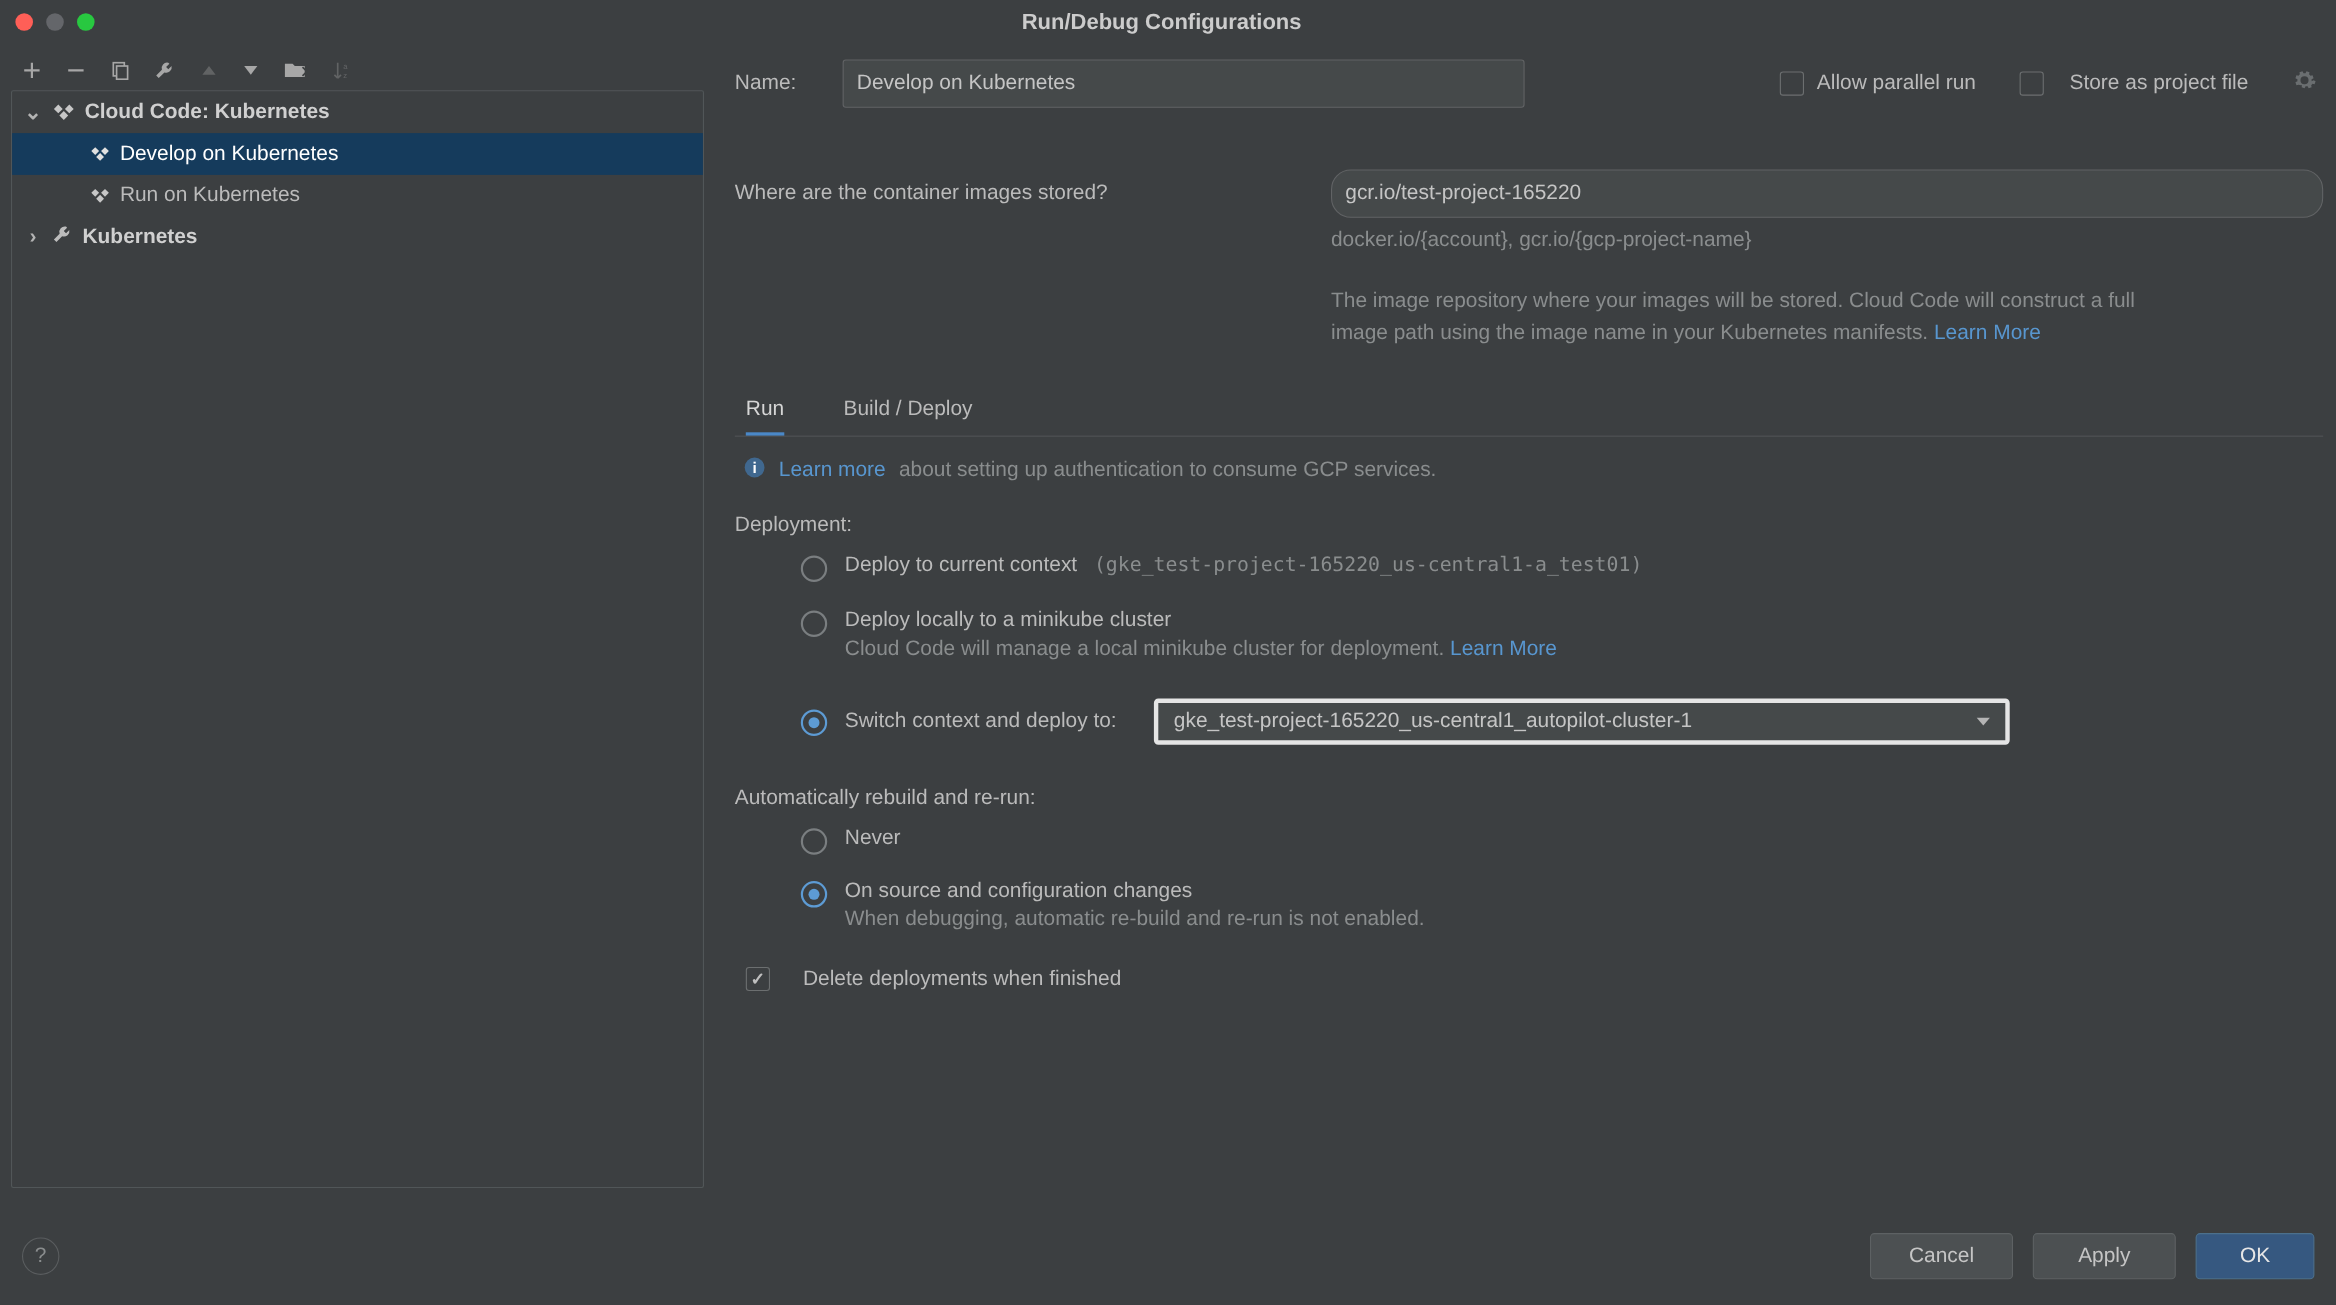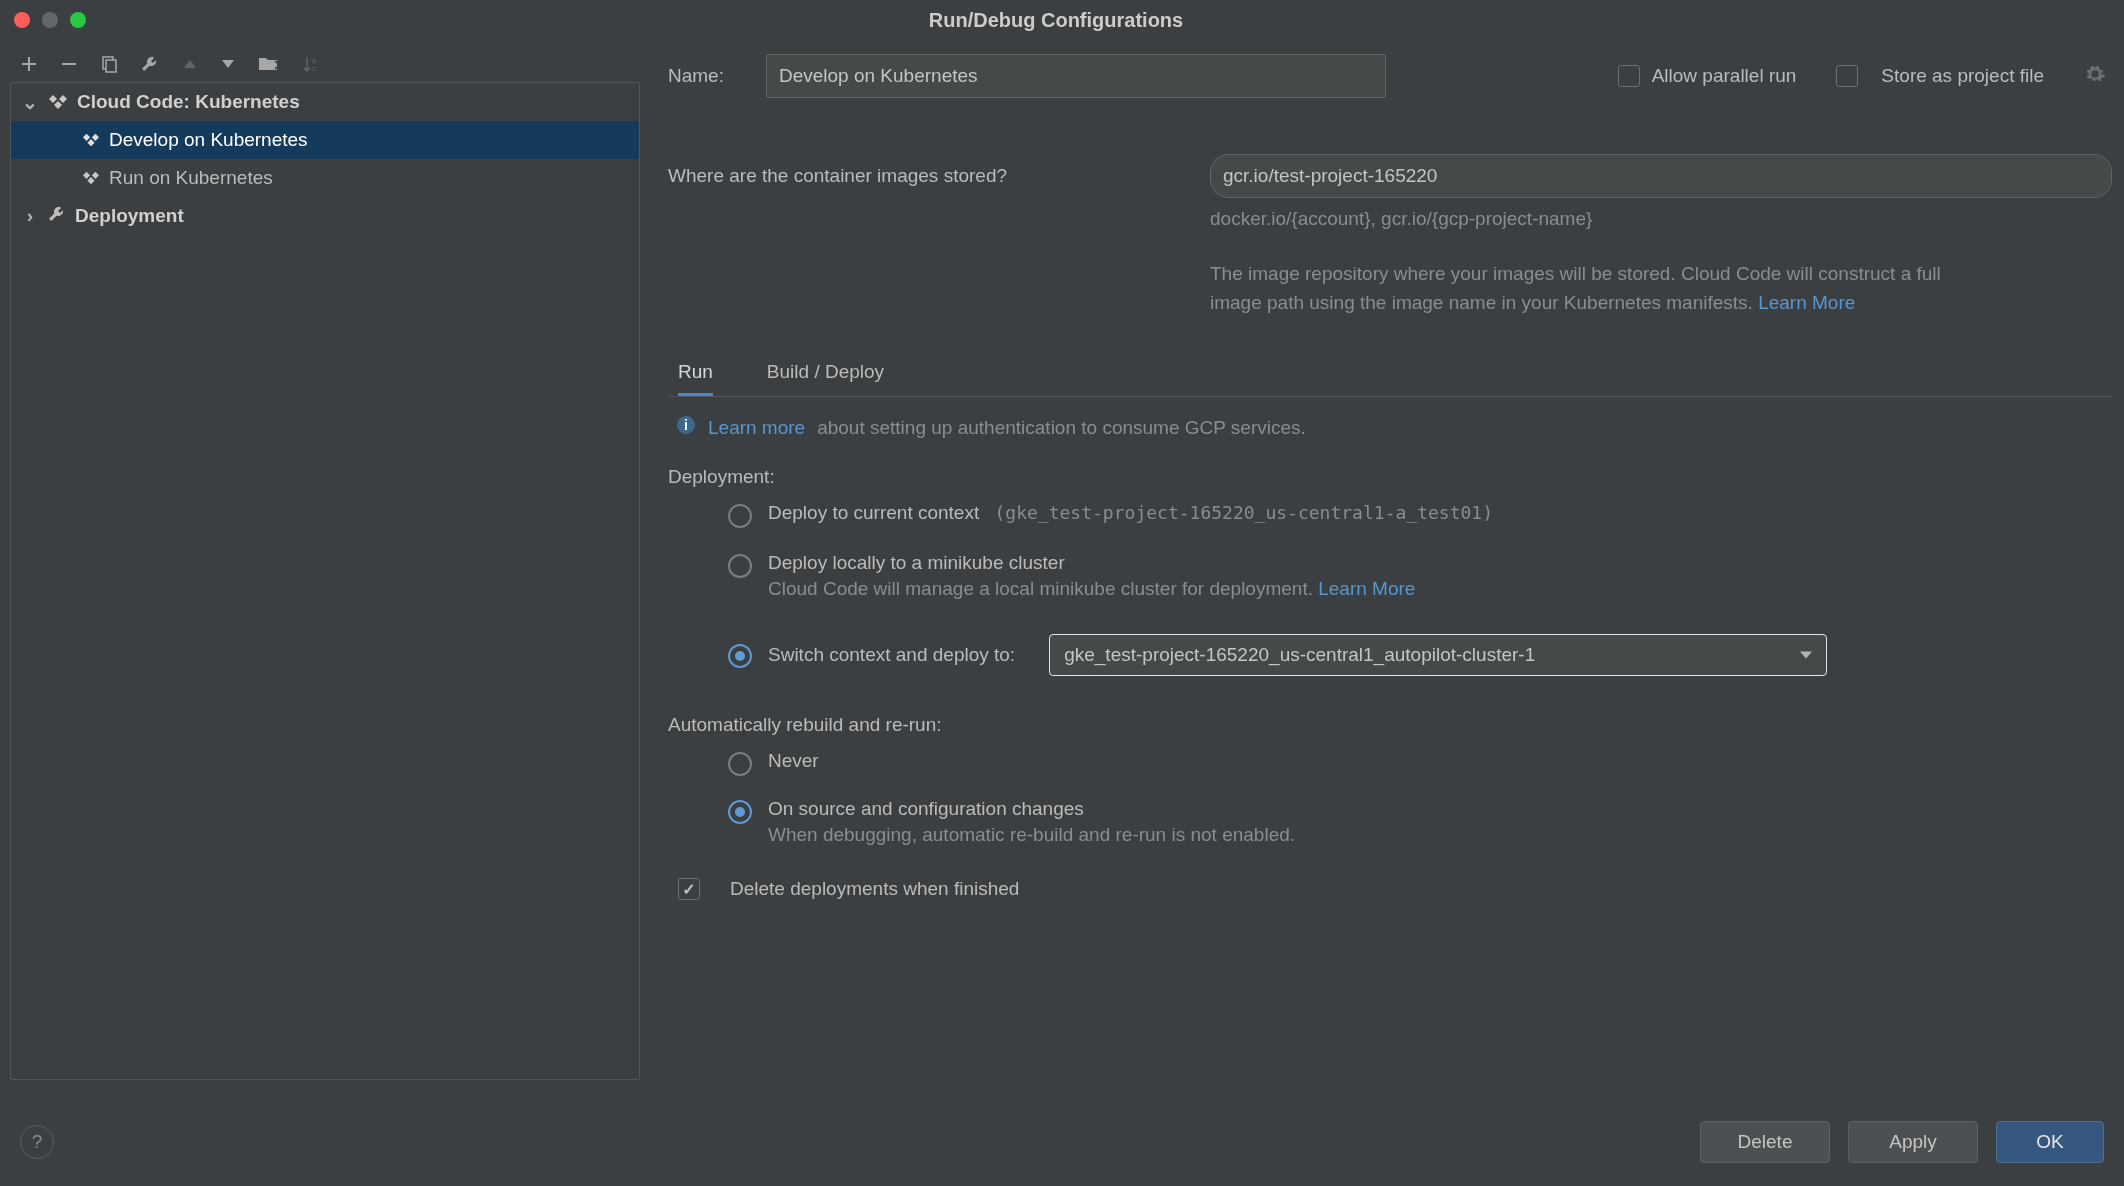--- a/index.html
+++ b/index.html
@@ -158,21 +158,21 @@
   .radio-row { margin-top:14px; display:flex; align-items:flex-start; gap:16px; padding-left:60px; }
   .radio {
     width:24px; height:24px; border:2px solid #7a7e80; border-radius:50%; display:inline-flex; align-items:center; justify-content:center; flex:0 0 auto; margin-top:2px; cursor:pointer;
   }
   .radio.selected { border-color:#5d9bd4; }
   .radio.selected::after{ content:""; width:10px; height:10px; background:#5d9bd4; border-radius:50%; }
   .radio-label { color:#bbbbbb; }
   .radio-sub { color:#8a8d8e; margin-top:4px; }
   .mono { font-family: "Menlo","Consolas",monospace; font-size:18px; color:#8a8d8e; }
   .select {
-    background:#45494a; border:1px solid #e5e5e5; border-radius:4px; height:42px; display:flex; align-items:center; padding:0 40px 0 14px; position:relative; color:#c5c5c5; font-size:19px; cursor:pointer;
+    background:#45494a; border:4px solid #e5e5e5; border-radius:4px; height:42px; display:flex; align-items:center; padding:0 40px 0 14px; position:relative; color:#c5c5c5; font-size:19px; cursor:pointer;
   }
   .select::after{
     content:""; position:absolute; right:14px; top:50%; width:0;height:0; border-left:6px solid transparent; border-right:6px solid transparent; border-top:7px solid #b4b4b4; transform:translateY(-50%);
   }
   .footer {
     height:88px; display:flex; align-items:center; padding:0 20px; gap:18px;
   }
   .help-btn{
     width:34px;height:34px;border:1px solid #5a5d5f;border-radius:50%;display:flex;align-items:center;justify-content:center;color:#8a8d8e;cursor:pointer;
   }
@@ -274,21 +274,21 @@
               <path d="M11 8l4 4-4 4-4-4z" fill="#c7c7c7"></path>
             </svg>
         </span>
         <span>Run on Kubernetes</span>
       </div>
       <div class="tree-row bold">
         <span class="arrow">›</span>
         <span><svg width="20" height="20" viewBox="0 0 20 20">
               <path d="M13 3a5 5 0 0 0-5.8 6.5L2 14.7 4.3 17l5.2-5.2A5 5 0 0 0 16 6l-3 3-2-2 3-3z" fill="#bcbcbc"></path>
             </svg></span>
-        <span>Deployment</span>
+        <span>Kubernetes</span>
       </div>
     </div>
   </div>
 
   <div class="content">
     <div class="row name-row">
       <span class="label">Name:</span>
       <input class="input name-input" value="Develop on Kubernetes" style="">
       <div class="top-right-options">
         <label class="row" style="gap:12px;">
@@ -375,16 +375,16 @@
       <span class="chk checked"></span>
       <span>Delete deployments when finished</span>
     </label>
 
   </div>
 </div>
 
 <div class="footer">
   <div class="help-btn">?</div>
   <div class="spacer"></div>
-  <button class="btn">Delete</button>
+  <button class="btn">Cancel</button>
   <button class="btn">Apply</button>
   <button class="btn primary">OK</button>
 </div>
 
 </body></html>

